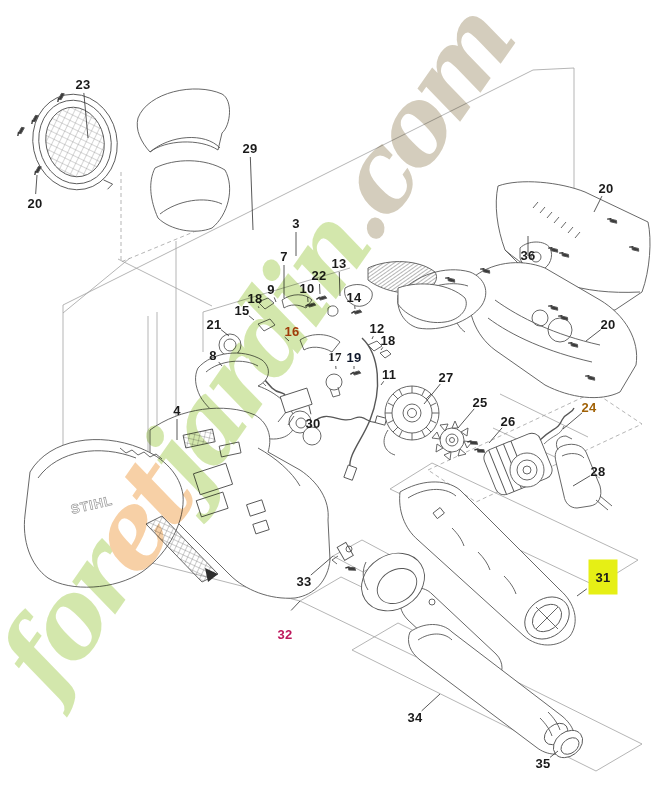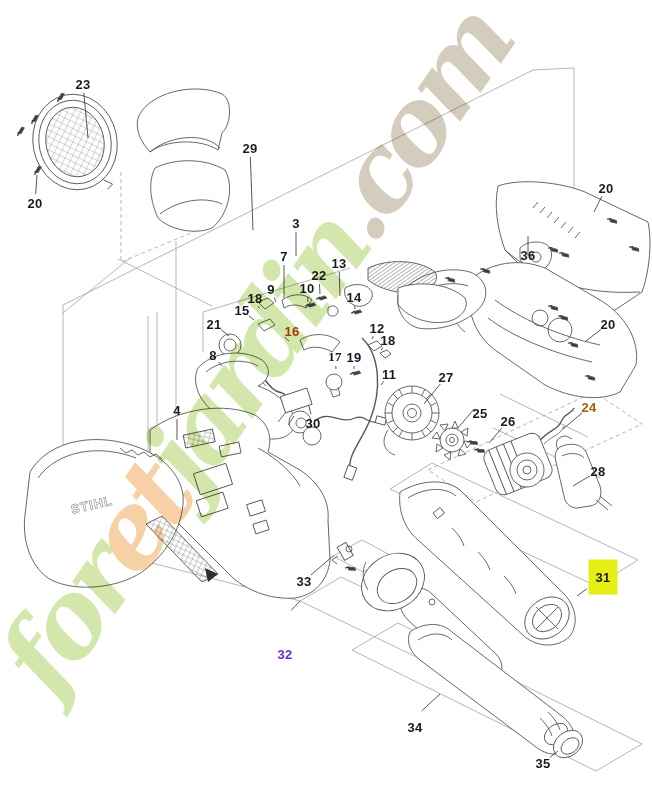--- a/index.html
+++ b/index.html
@@ -334,28 +334,28 @@
       <div class="plabel" style="left: 377px; top: 328px; color: rgb(27, 27, 27);">12</div>
       <div class="plabel" style="left: 388px; top: 340px; color: rgb(27, 27, 27);">18</div>
       <div class="plabel" style="left: 213px; top: 355px; color: rgb(27, 27, 27);">8</div>
       <div class="plabel" style="left: 335px; top: 357px; color: rgb(27, 27, 27); font-family: Liberation Serif, serif;">17</div>
       <div class="plabel" style="left: 354px; top: 357px; color: #0f172a;">19</div>
       <div class="plabel" style="left: 389px; top: 374px; color: rgb(27, 27, 27);">11</div>
       <div class="plabel" style="left: 606px; top: 188px; color: rgb(27, 27, 27);">20</div>
       <div class="plabel" style="left: 528px; top: 227px; color: rgb(27, 27, 27); margin-top: 28px;">36</div>
       <div class="plabel" style="left: 608px; top: 324px; color: rgb(27, 27, 27);">20</div>
       <div class="plabel" style="left: 446px; top: 377px; color: rgb(27, 27, 27);">27</div>
-      <div class="plabel" style="left: 480px; top: 402px; color: rgb(27, 27, 27); margin-top: 11px;">25</div>
+      <div class="plabel" style="left: 480px; top: 402px; color: rgb(27, 27, 27);">25</div>
       <div class="plabel" style="left: 508px; top: 421px; color: rgb(27, 27, 27);">26</div>
       <div class="plabel" style="left: 589px; top: 407px; color: #a16207;">24</div>
       <div class="plabel" style="left: 598px; top: 471px; color: rgb(27, 27, 27);">28</div>
       <div class="plabel" style="left: 177px; top: 410px; color: rgb(27, 27, 27);">4</div>
       <div class="plabel" style="left: 313px; top: 423px; color: rgb(27, 27, 27);">30</div>
       <div class="plabel" style="left: 304px; top: 581px; color: rgb(27, 27, 27);">33</div>
-      <div class="plabel" style="left: 285px; top: 654px; color: #6d28d9;">32</div>
+      <div class="plabel" style="left: 285px; top: 634px; color: #be185d;">32</div>
       <div class="plabel hl" style="left: 603px; top: 577px; color: rgb(27, 27, 27); background: rgb(230, 239, 21);">31</div>
-      <div class="plabel" style="left: 415px; top: 717px; color: rgb(27, 27, 27); margin-top: 10px;">34</div>
+      <div class="plabel" style="left: 415px; top: 717px; color: rgb(27, 27, 27);">34</div>
       <div class="plabel" style="left: 543px; top: 763px; color: rgb(27, 27, 27); text-align: right;">35</div>
     </div>
 
   <div id="wm"><span style="color: rgb(202, 226, 154);">for</span><span style="color: rgb(246, 198, 146);">et</span><span style="color: rgb(202, 226, 154);">jardin</span><span style="color: rgb(203, 194, 174);">.com</span></div>
 
 </div>
 
 </body></html>

